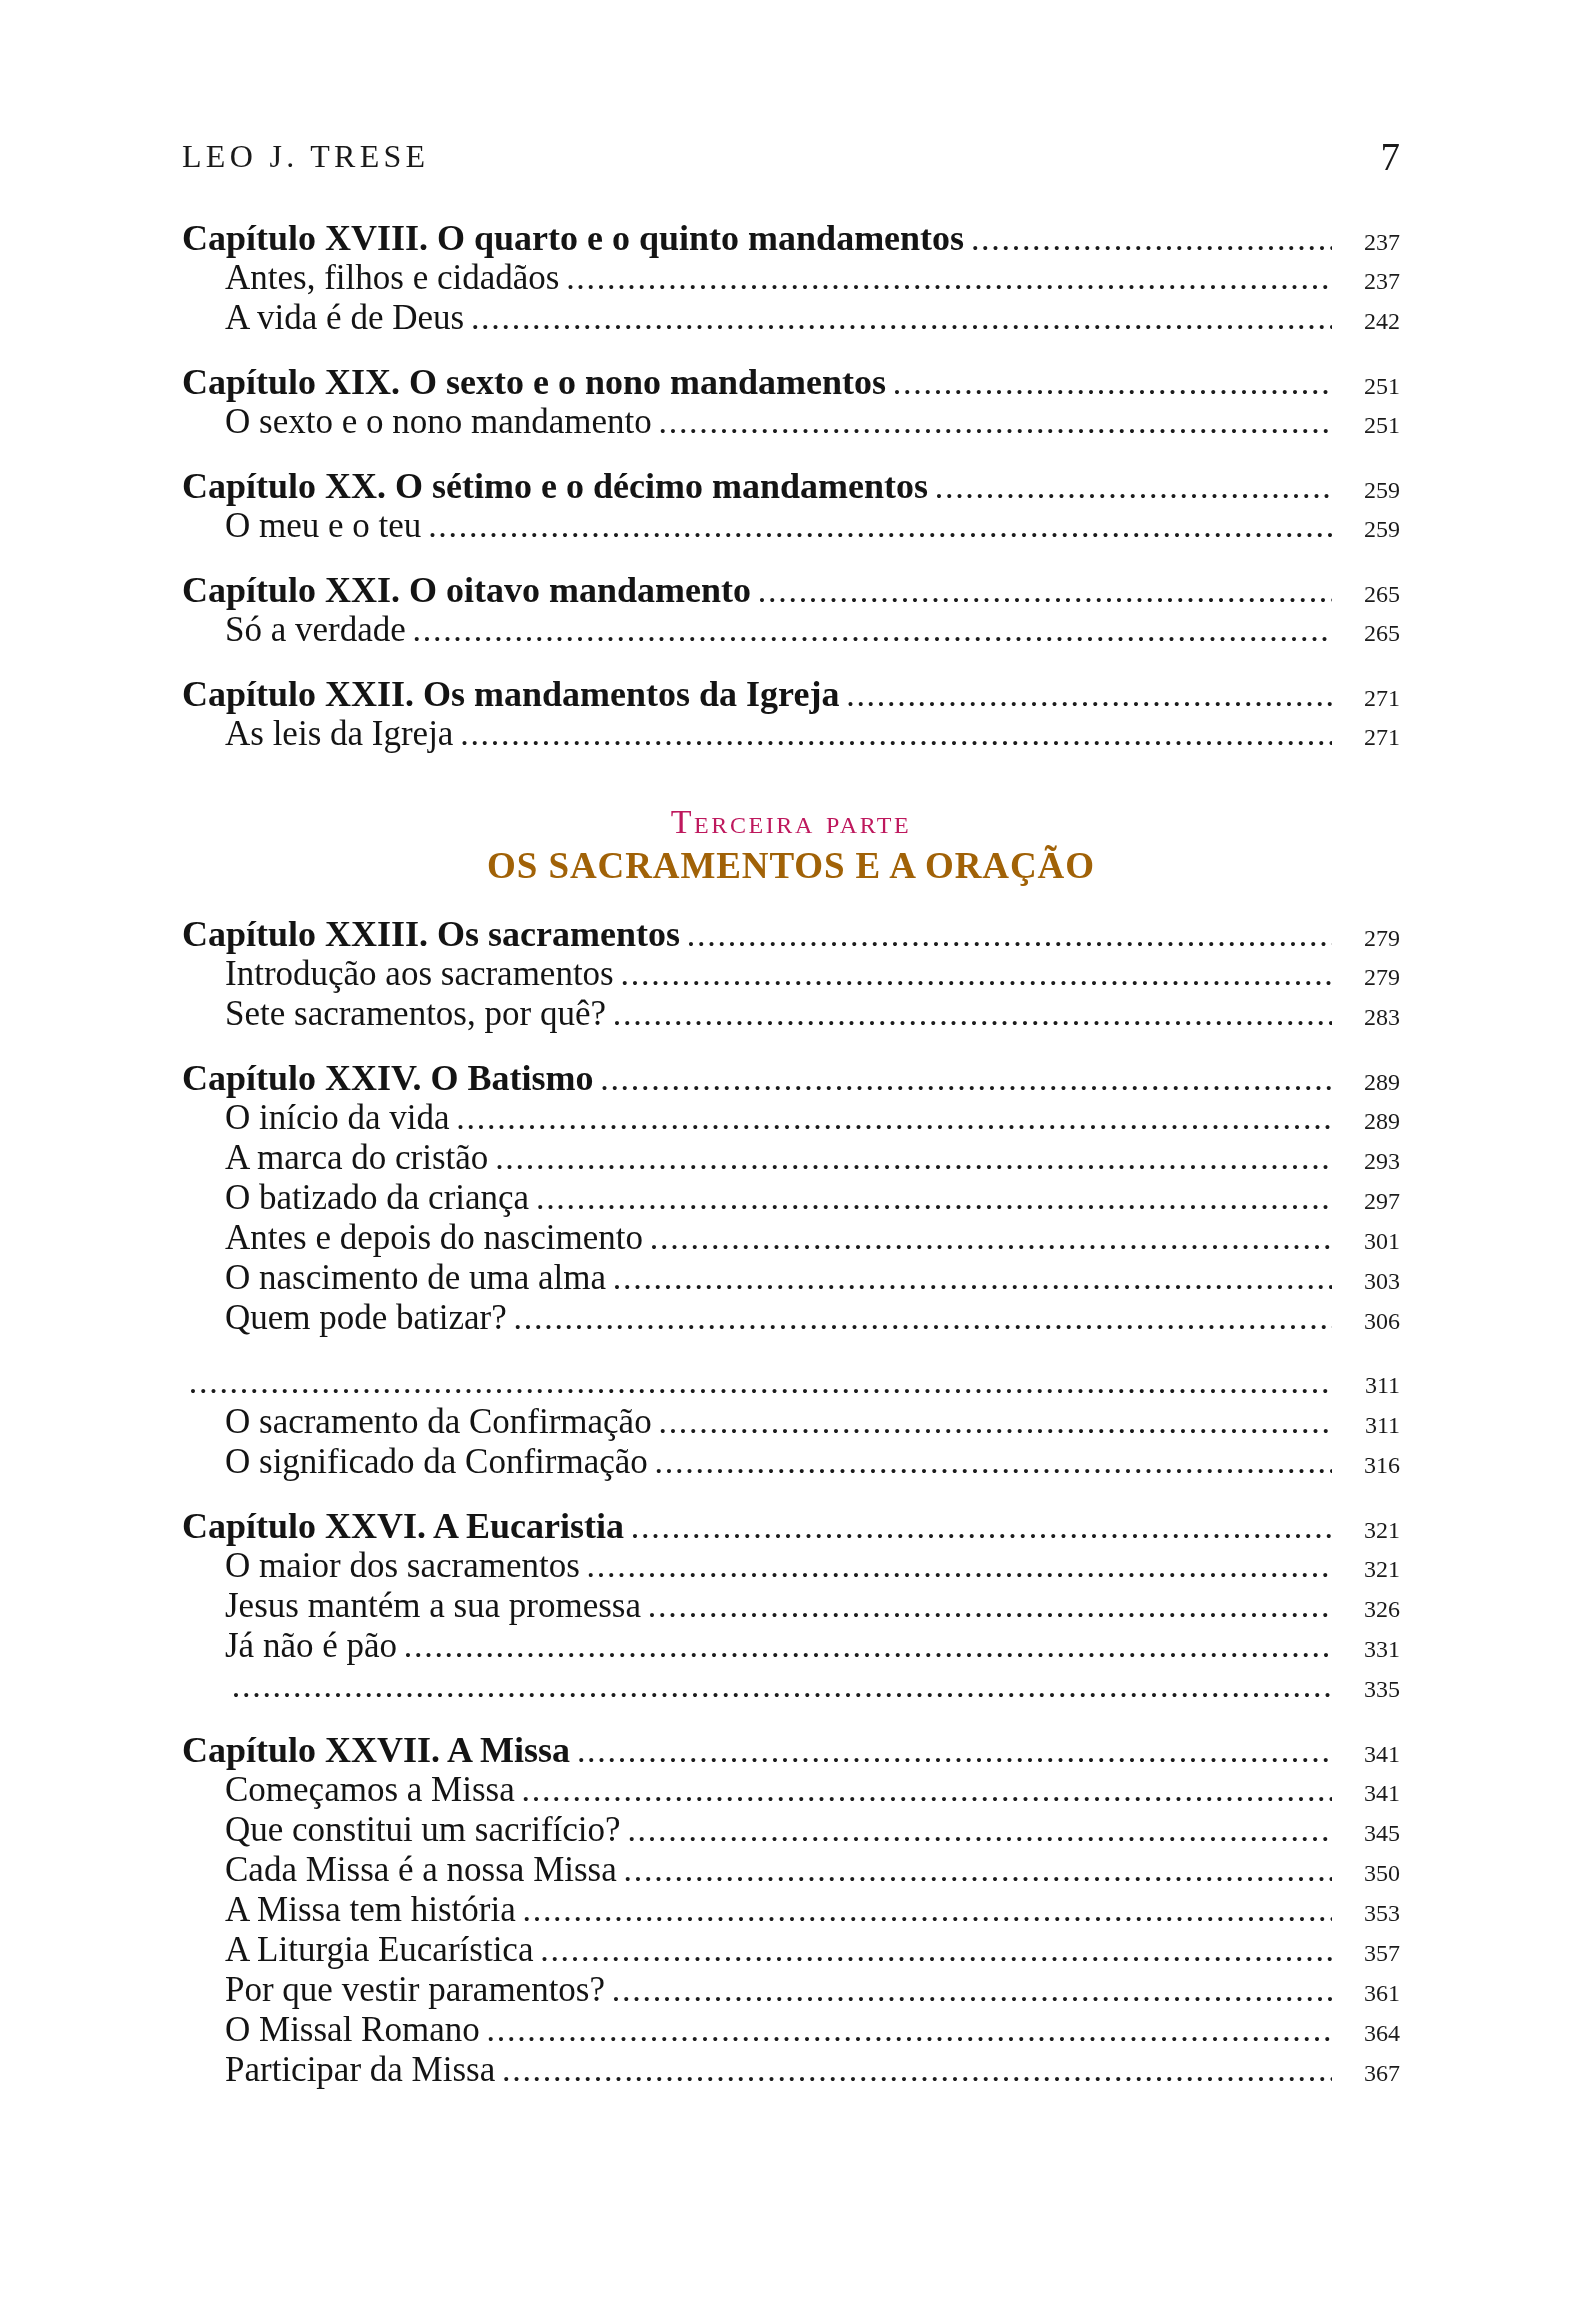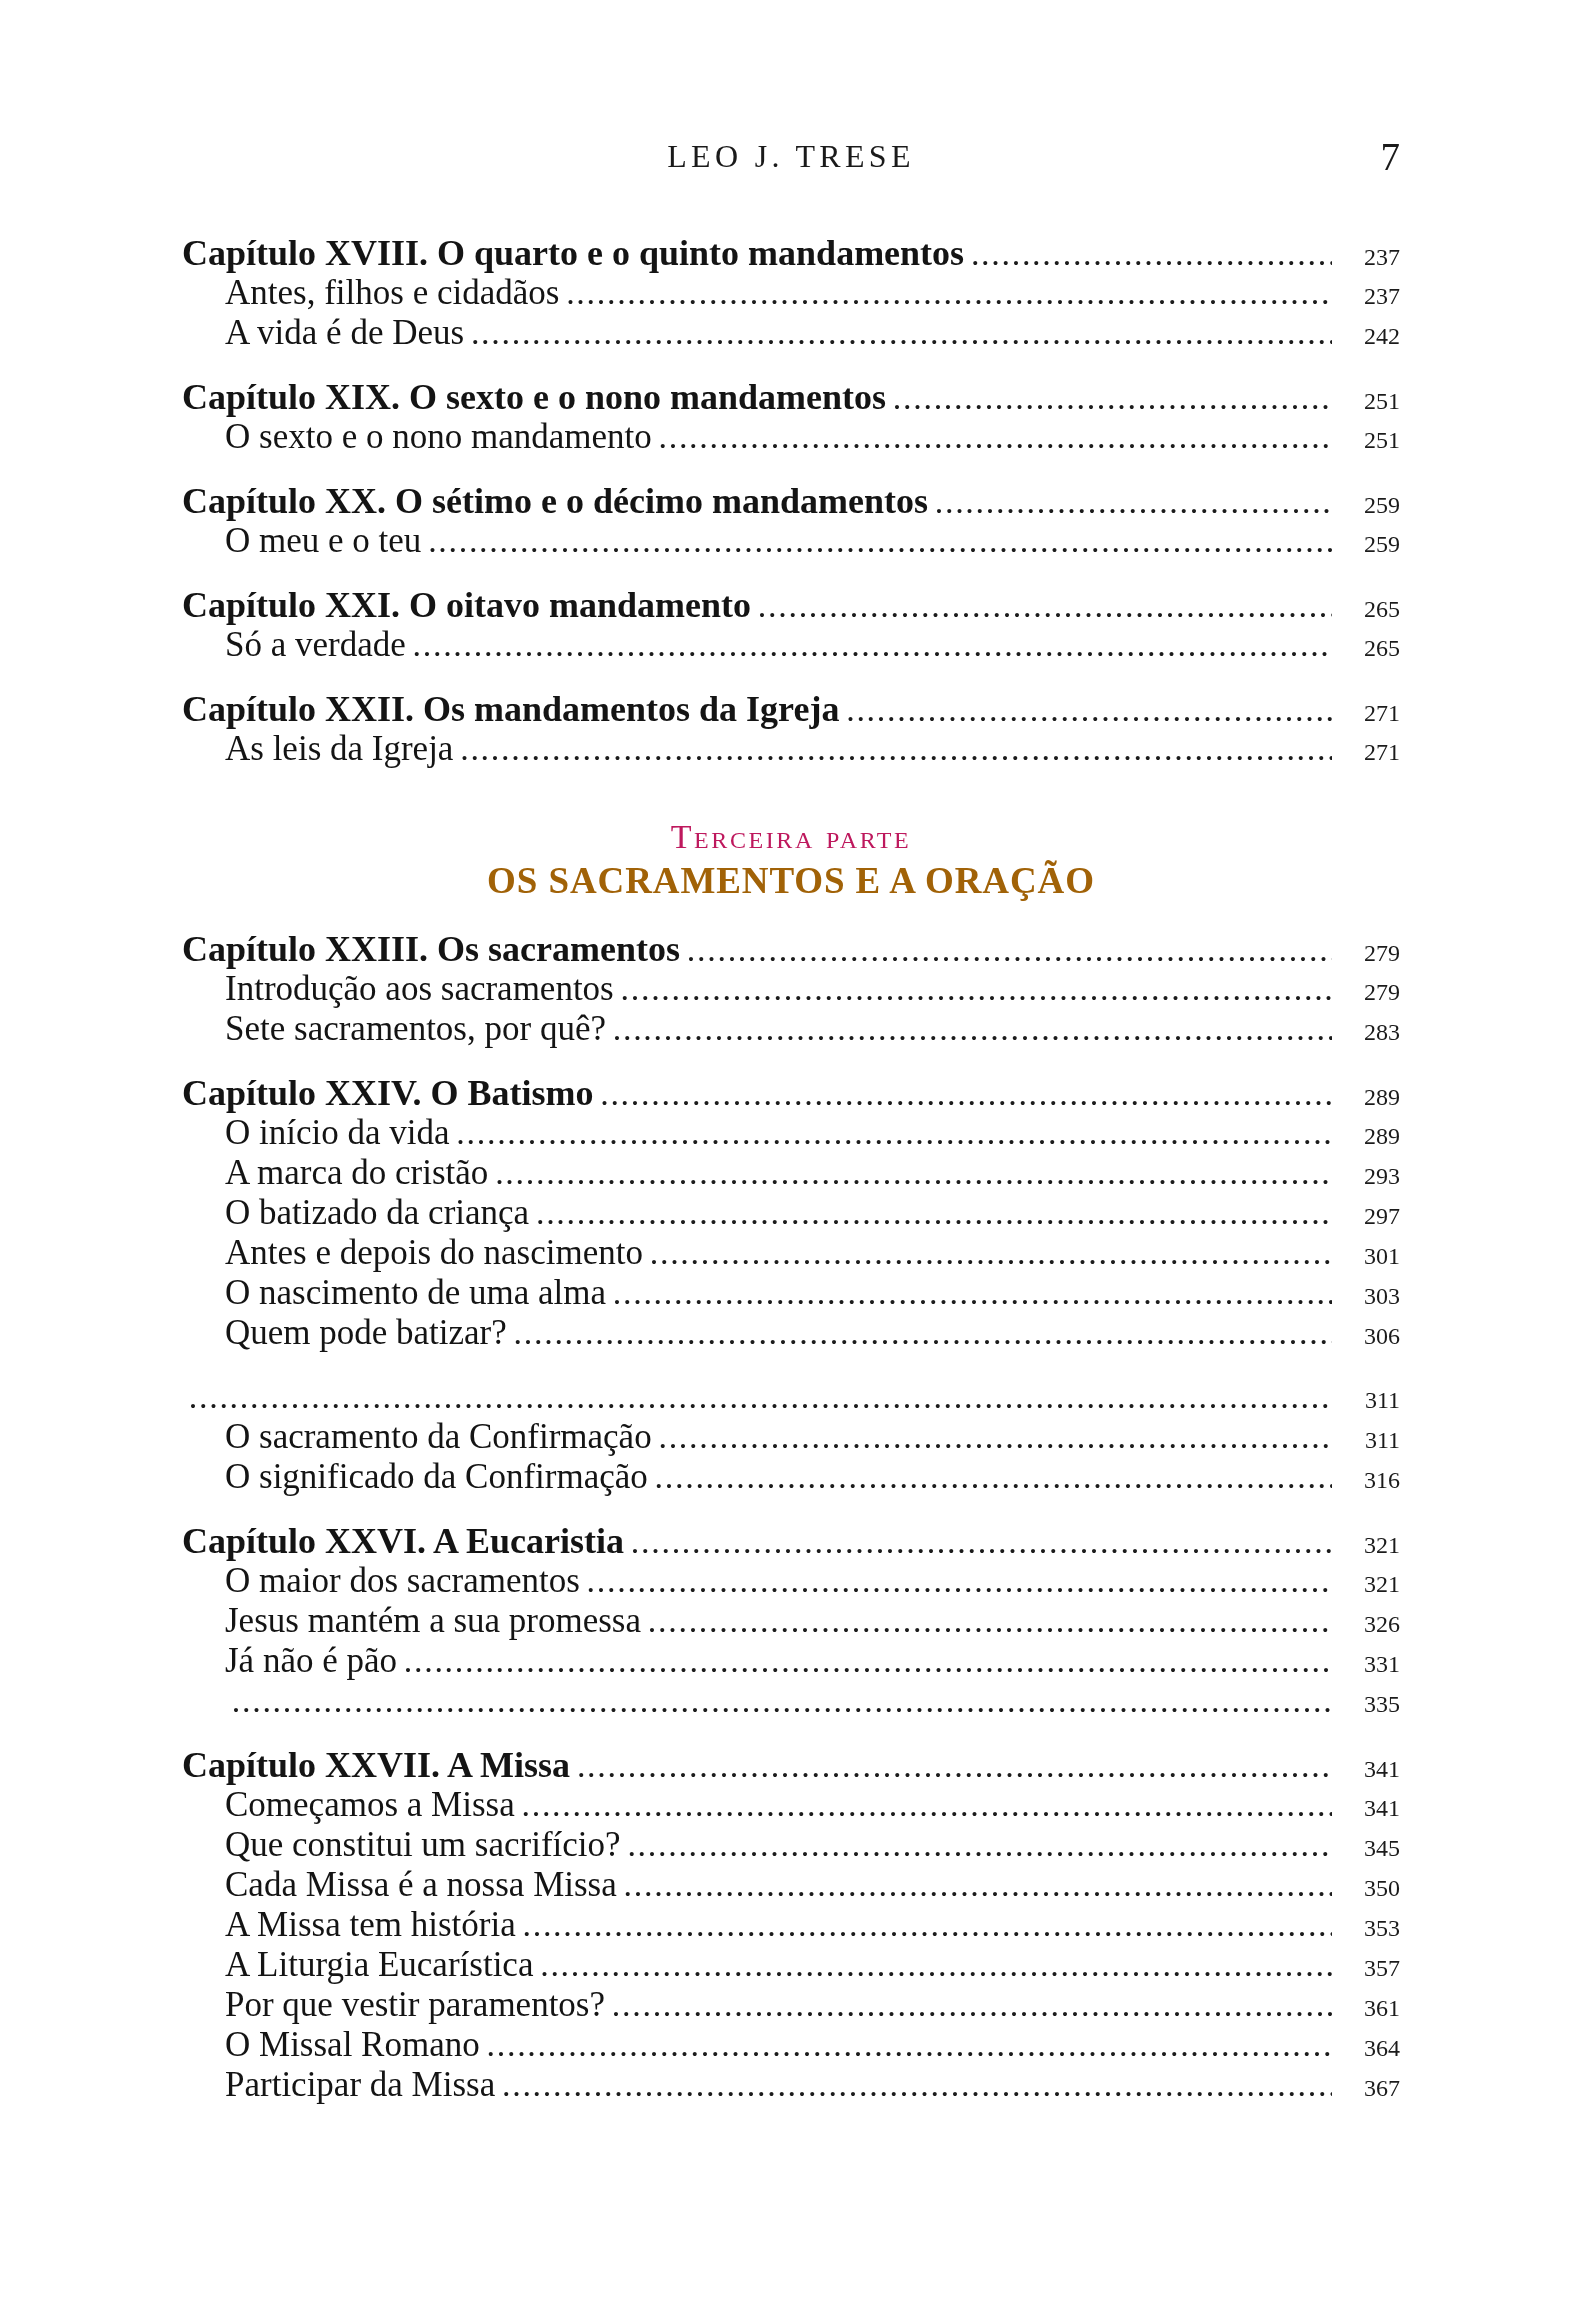--- a/index.html
+++ b/index.html
@@ -16,40 +16,39 @@
   .page-header {
     position: absolute;
     left: 182px;
     width: 1218px;
     top: 130px;
     height: 53px;
   }
   .running-title {
     position: absolute;
     left: 0; right: 0;
-    text-align: center;
     font-size: 32px;
     letter-spacing: 4.3px;
     line-height: 53px;
     color: #1a1a1a;
   }
   .page-num {
     position: absolute;
     right: 0;
     top: 0;
     font-size: 39px;
     line-height: 53px;
     color: #1a1a1a;
   }
 
   .toc {
     position: absolute;
     left: 182px;
     width: 1218px;
-    top: 233px;
+    top: 218px;
   }
   .row {
     display: flex;
     align-items: baseline;
     height: 40px;
     line-height: 40px;
     white-space: nowrap;
   }
   .row.chapter {
     font-weight: 700;

